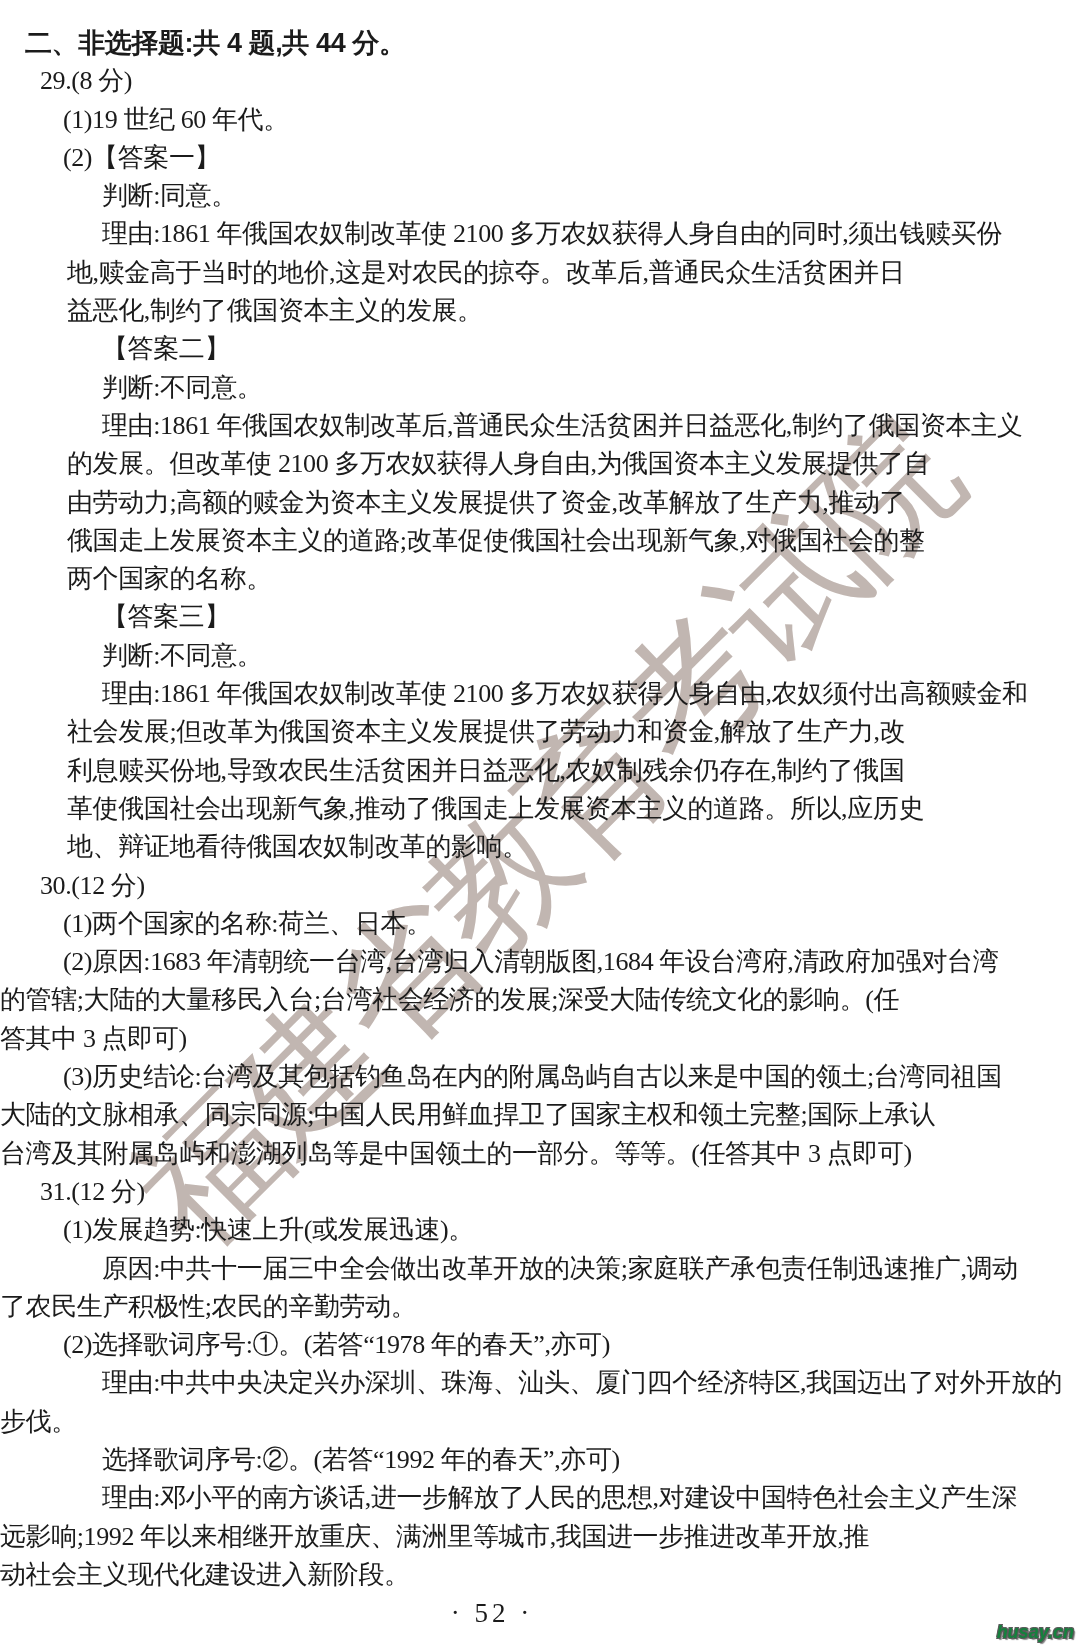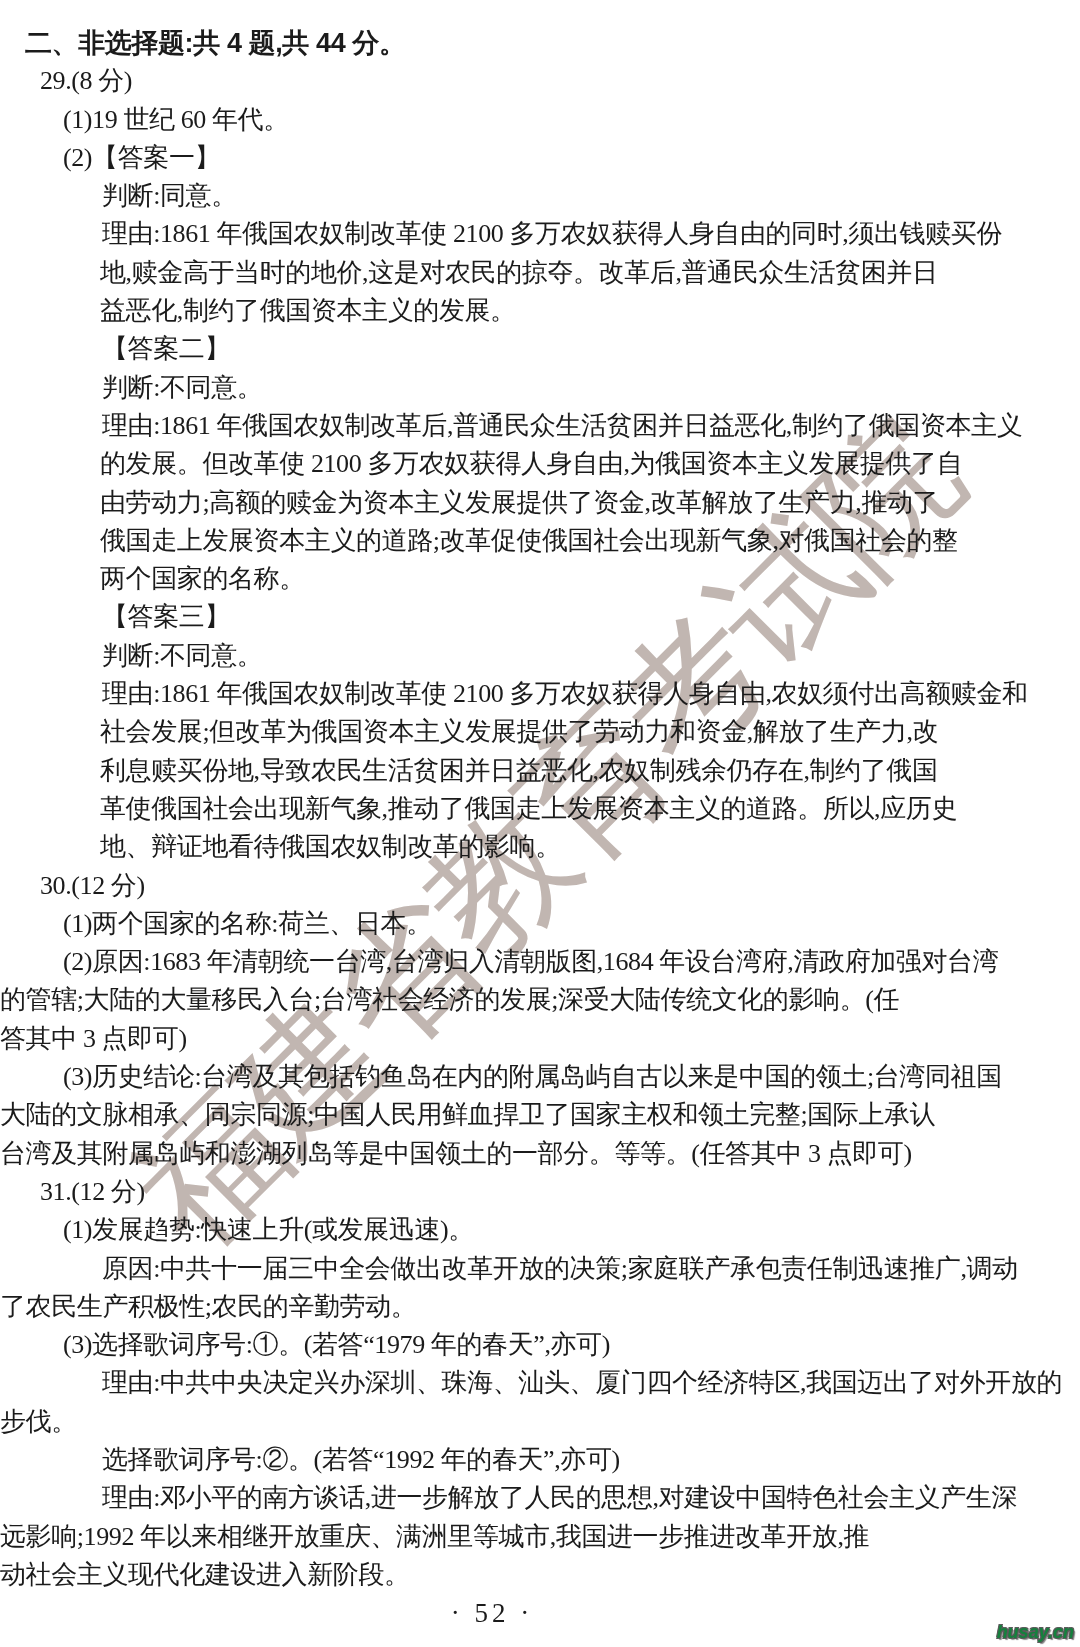--- a/index.html
+++ b/index.html
@@ -51,21 +51,21 @@
   
   .lh {
     font-family: "Liberation Sans", "DejaVu Sans", sans-serif;
     font-weight: 700;
     font-size: 27px;
     padding-left: 25px;
   }
   .lq  { padding-left: 40px; }   
   .ls1 { padding-left: 63px; }   
   .ls2 { padding-left: 102px; }  
-  .lc29 { padding-left: 100px; } 
+  .lc29 { padding-left: 67px; } 
   .lc30 { } 
   .lc31 { } 
   .page-num {
     position: absolute;
     bottom: 18px;
     left: 0;
     width: 984px;
     text-align: center;
     font-size: 27px;
     letter-spacing: 4px;
@@ -123,21 +123,21 @@
       <div class="line ls1">(2)原因:1683 年清朝统一台湾,台湾归入清朝版图,1684 年设台湾府,清政府加强对台湾</div>
       <div class="line lc30">的管辖;大陆的大量移民入台;台湾社会经济的发展;深受大陆传统文化的影响。(任</div>
       <div class="line lc30">答其中 3 点即可)</div>
       <div class="line ls1">(3)历史结论:台湾及其包括钓鱼岛在内的附属岛屿自古以来是中国的领土;台湾同祖国</div>
       <div class="line lc30">大陆的文脉相承、同宗同源;中国人民用鲜血捍卫了国家主权和领土完整;国际上承认</div>
       <div class="line lc30">台湾及其附属岛屿和澎湖列岛等是中国领土的一部分。等等。(任答其中 3 点即可)</div>
       <div class="line lq">31.(12 分)</div>
       <div class="line ls1">(1)发展趋势:快速上升(或发展迅速)。</div>
       <div class="line ls2">原因:中共十一届三中全会做出改革开放的决策;家庭联产承包责任制迅速推广,调动</div>
       <div class="line lc31">了农民生产积极性;农民的辛勤劳动。</div>
-      <div class="line ls1">(3)选择歌词序号:①。(若答“1979 年的春天”,亦可)</div>
+      <div class="line ls1">(2)选择歌词序号:①。(若答“1978 年的春天”,亦可)</div>
       <div class="line ls2">理由:中共中央决定兴办深圳、珠海、汕头、厦门四个经济特区,我国迈出了对外开放的</div>
       <div class="line lc31">步伐。</div>
       <div class="line ls2">选择歌词序号:②。(若答“1992 年的春天”,亦可)</div>
       <div class="line ls2">理由:邓小平的南方谈话,进一步解放了人民的思想,对建设中国特色社会主义产生深</div>
       <div class="line lc31">远影响;1992 年以来相继开放重庆、满洲里等城市,我国进一步推进改革开放,推</div>
       <div class="line lc31">动社会主义现代化建设进入新阶段。</div>
     </div>
 
   <div class="page-num">· 52 ·</div>
 

